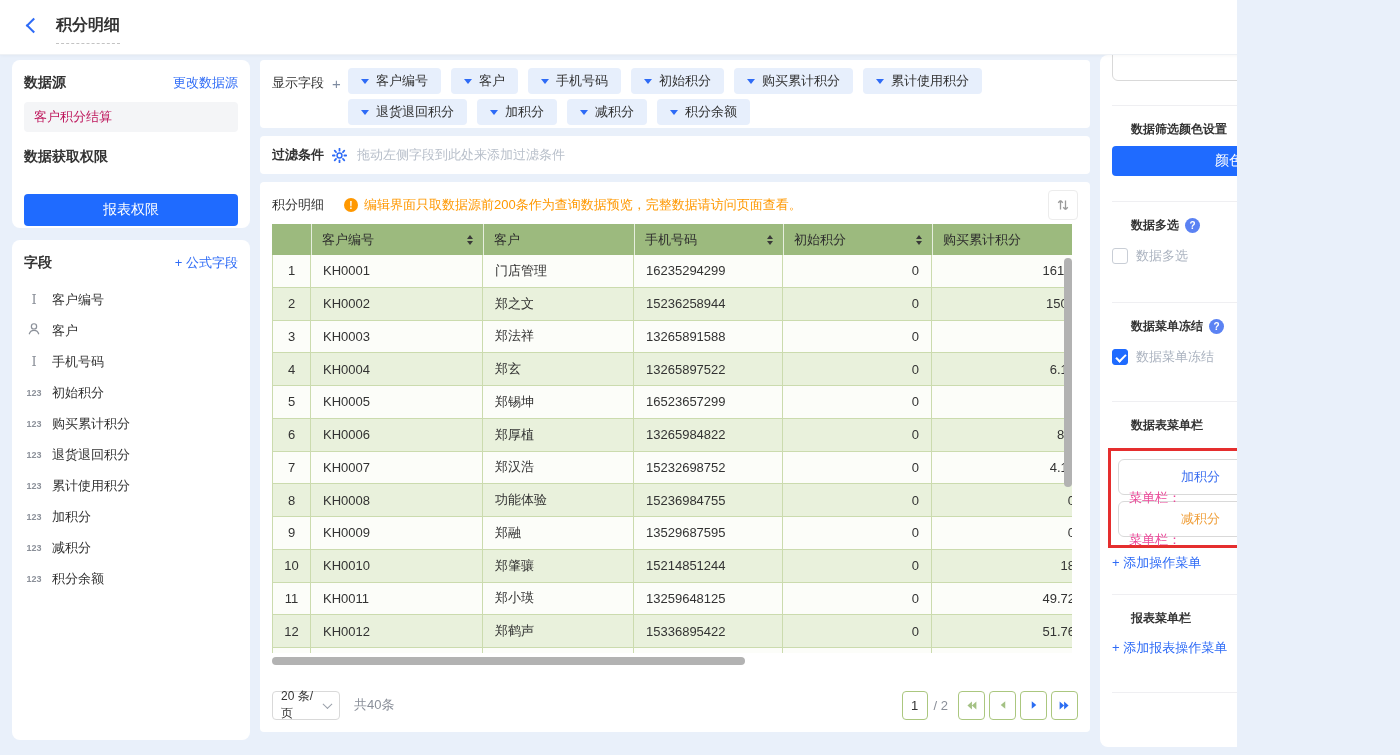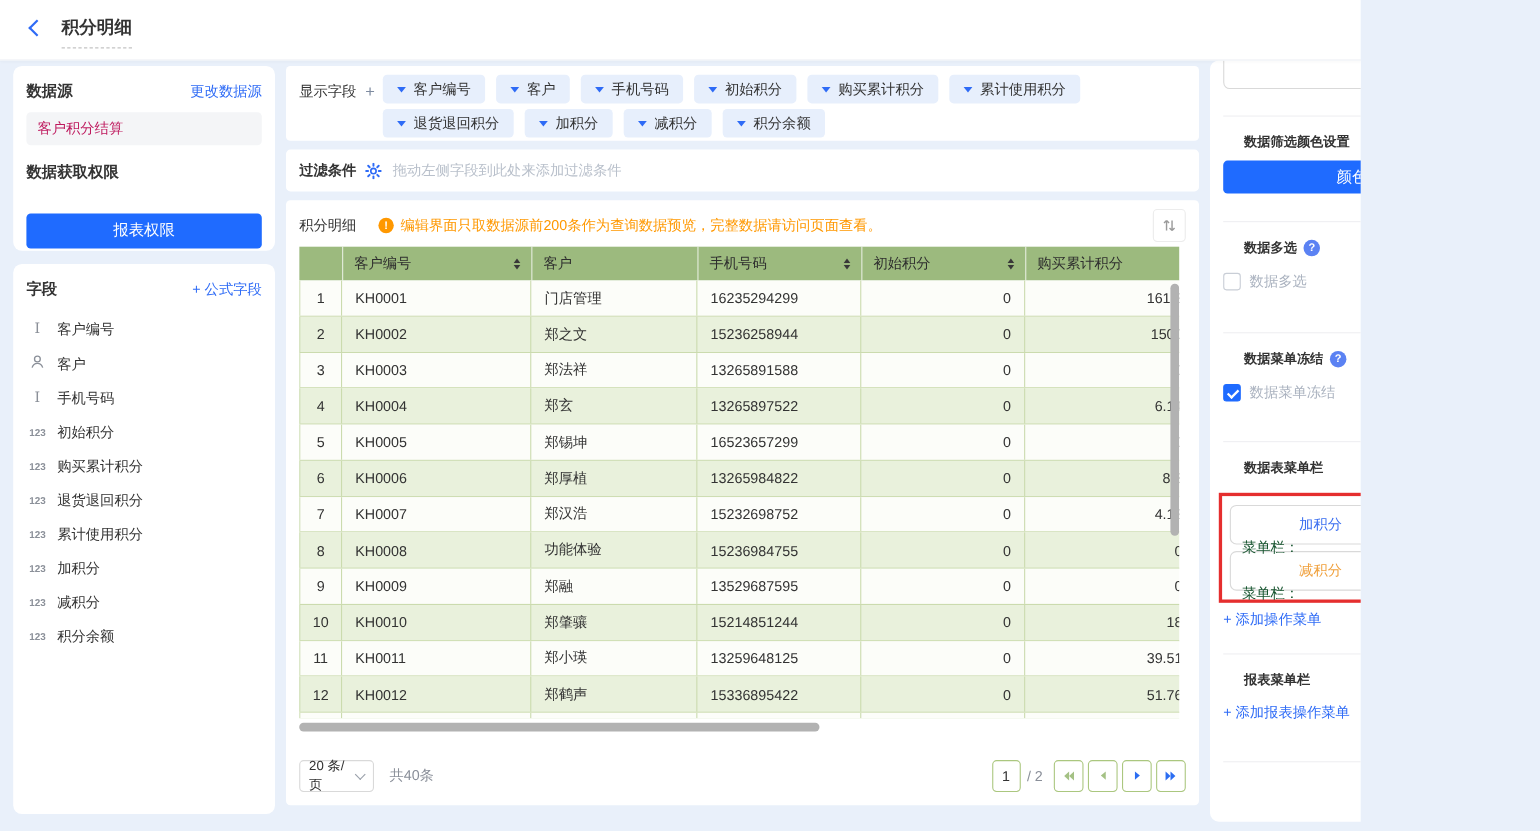--- a/index.html
+++ b/index.html
@@ -116,21 +116,21 @@
   .toggle.on { background:#4cc425; }
   .toggle.on .tg-txt { position:absolute; left:7px; top:3px; }
   .toggle.on .tg-knob { position:absolute; right:2px; top:2px; width:16px; height:16px; border-radius:50%; background:#fff; }
   .toggle.off { background:#c3c3c3; }
   .toggle.off .tg-txt { position:absolute; right:7px; top:3px; }
   .toggle.off .tg-knob { position:absolute; left:2px; top:2px; width:16px; height:16px; border-radius:50%; background:#fff; }
   .red-box { margin:12px -5px 0 -4px; border:3px solid #e52e2e; padding:2px 7px 8px 7px; }
   .dd-row { height:26px; display:flex; align-items:center; justify-content:space-between; }
   .dd-label { font-size:14px; font-weight:700; color:#333; }
   .menu-box { margin-top:6px; height:36px; border:1px solid #d9d9d9; border-radius:6px; display:flex; align-items:center; padding:0 10px; background:#fff; }
-  .mb-prefix { color:#14532d;margin-top:41px; }
+  .mb-prefix { color:#ec4899;margin-top:41px; }
   .mb-spacer { flex:1; }
   .mb-ic { display:flex; align-items:center; cursor:pointer; margin-left:10px; }
   .add-link { margin-top:6px; height:18px; color:#2e6bf6; cursor:pointer; }
   .add-link2 { margin-top:10px; height:18px; color:#2e6bf6; cursor:pointer; }
 
   .win-scroll { position:absolute; left:1389px; top:408px; width:7px; height:340px; background:#bdbdbd; border-radius:3px; cursor:pointer; }
 </style>
 </head>
 <body>
 
@@ -427,21 +427,21 @@
               <div class="td">15214851244</div>
               <div class="td num">0</div>
               <div class="td num">18</div>
             </div>
             <div class="trow">
               <div class="td">11</div>
               <div class="td">KH0011</div>
               <div class="td">郑小瑛</div>
               <div class="td">13259648125</div>
               <div class="td num">0</div>
-              <div class="td num">39.51</div>
+              <div class="td num">49.72</div>
             </div>
             <div class="trow">
               <div class="td">12</div>
               <div class="td">KH0012</div>
               <div class="td">郑鹤声</div>
               <div class="td">15336895422</div>
               <div class="td num">0</div>
               <div class="td num">51.76</div>
             </div>
           </div>

